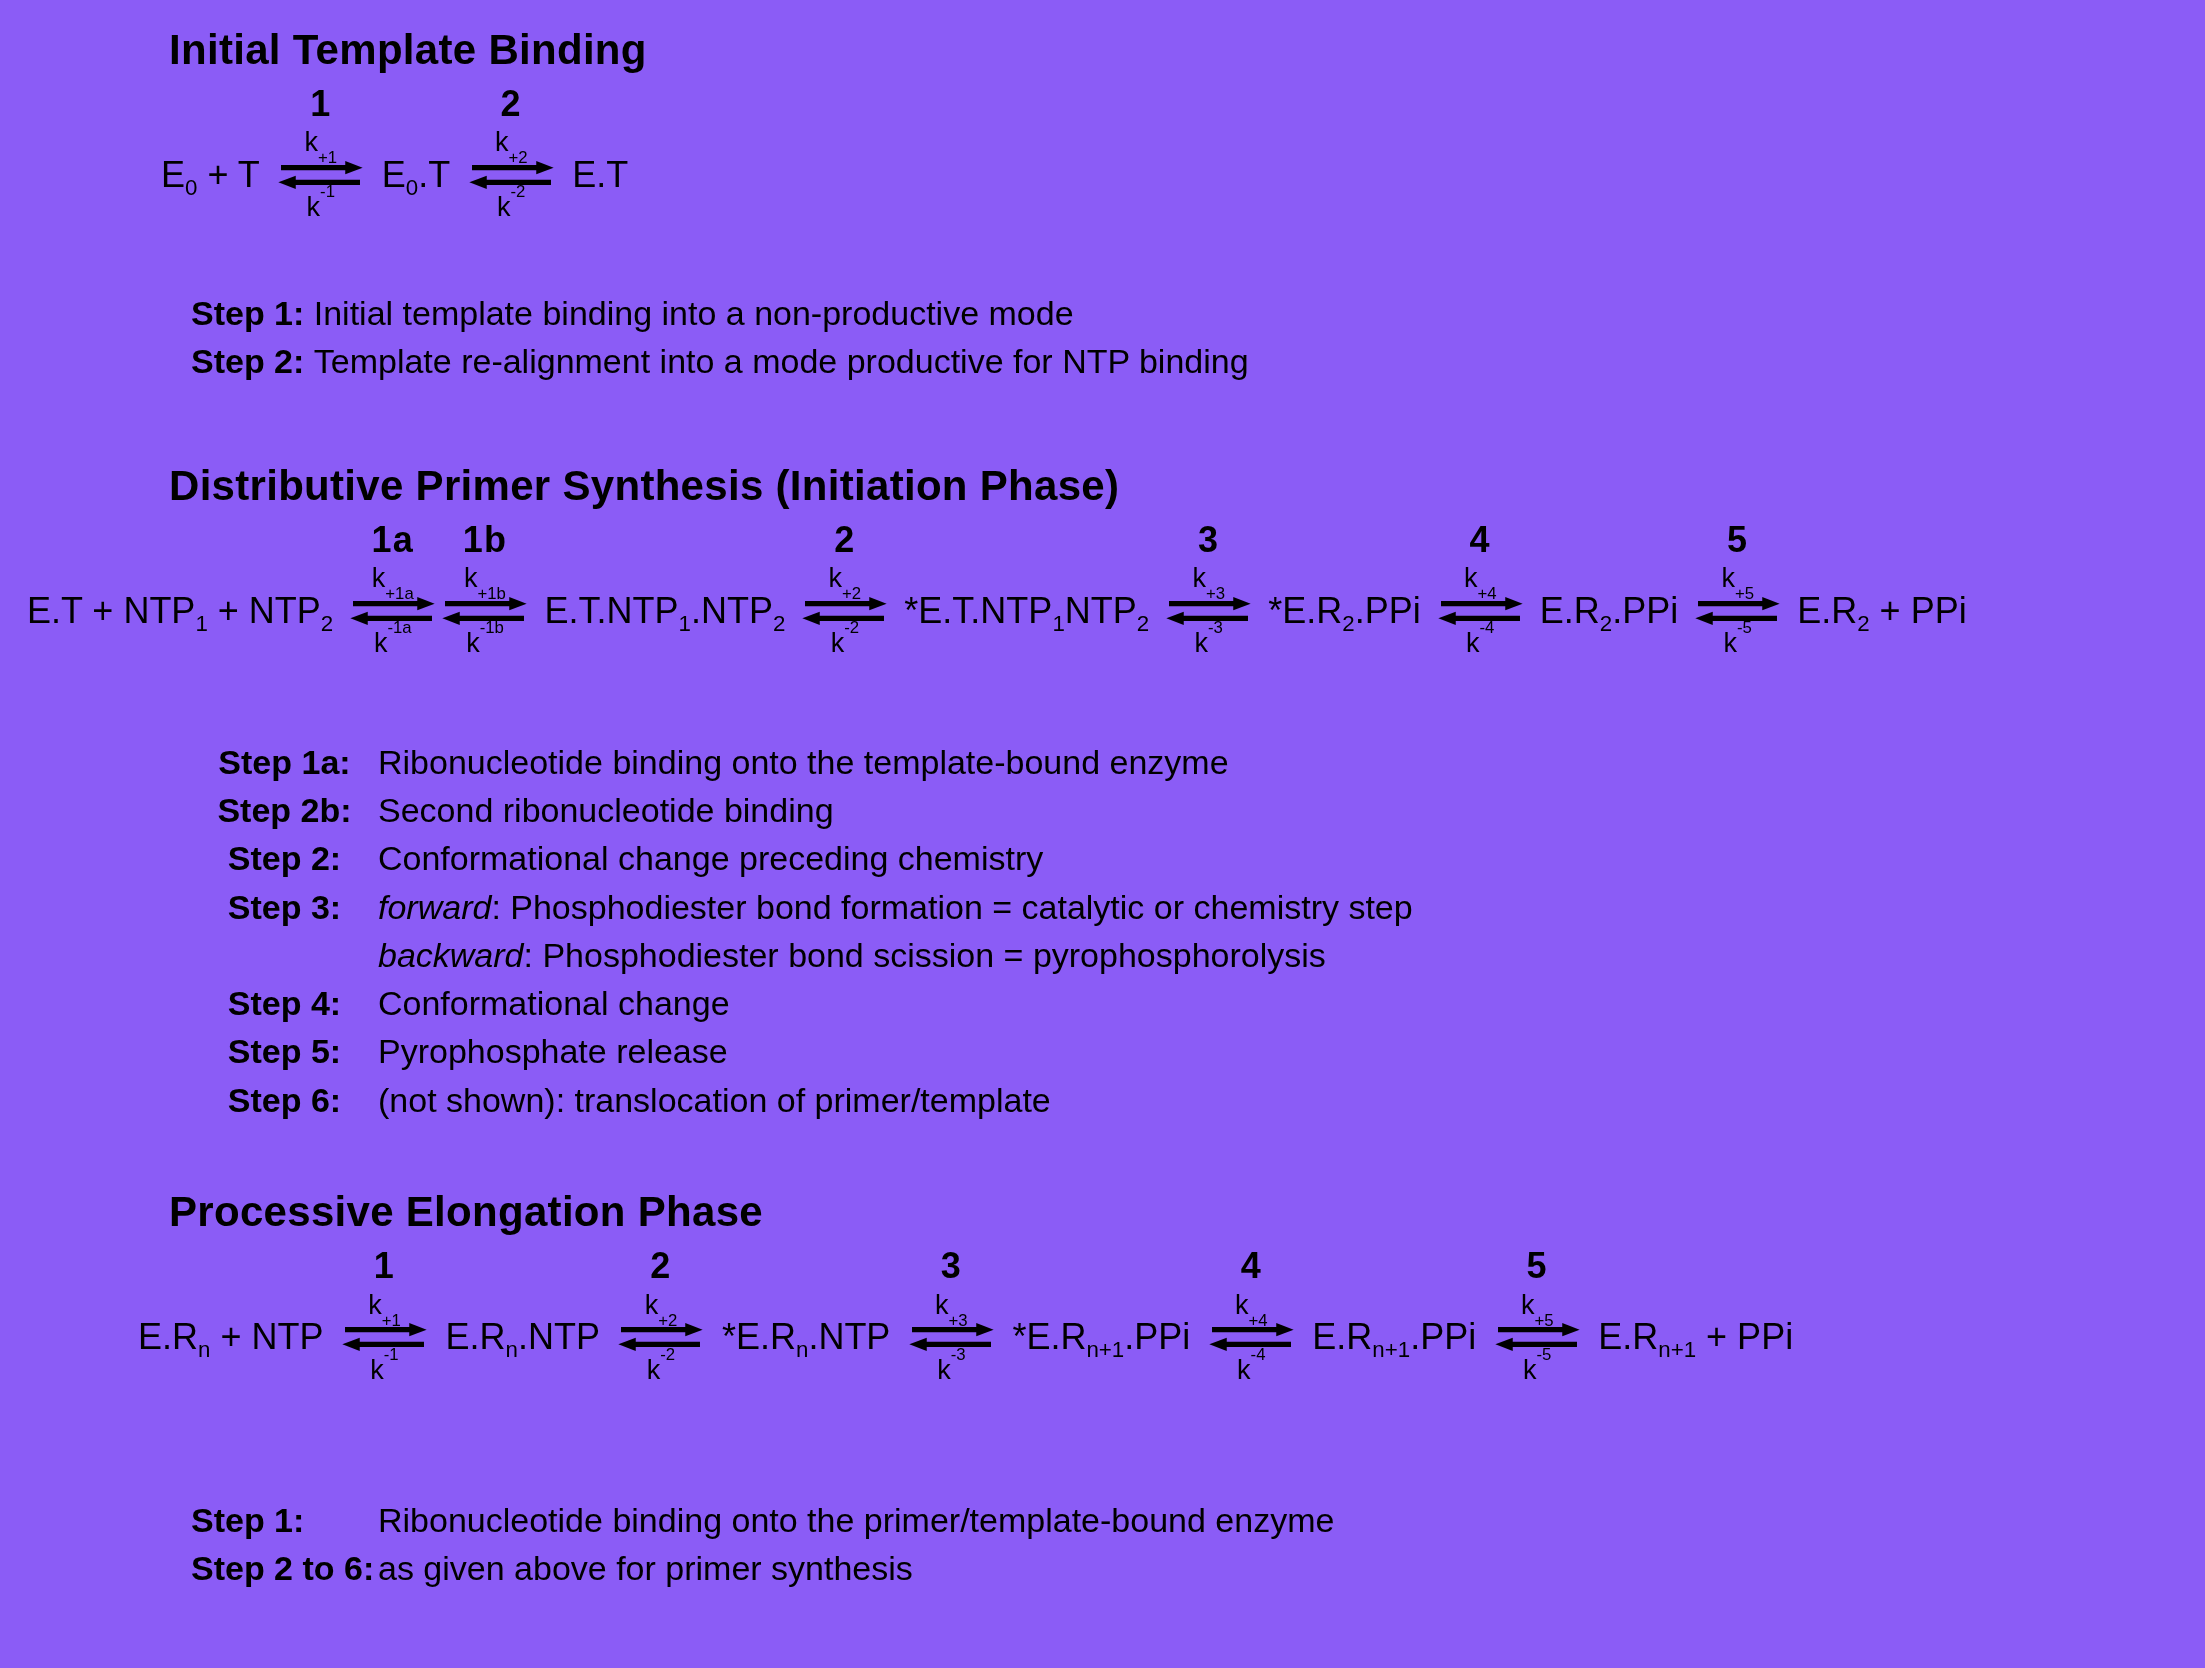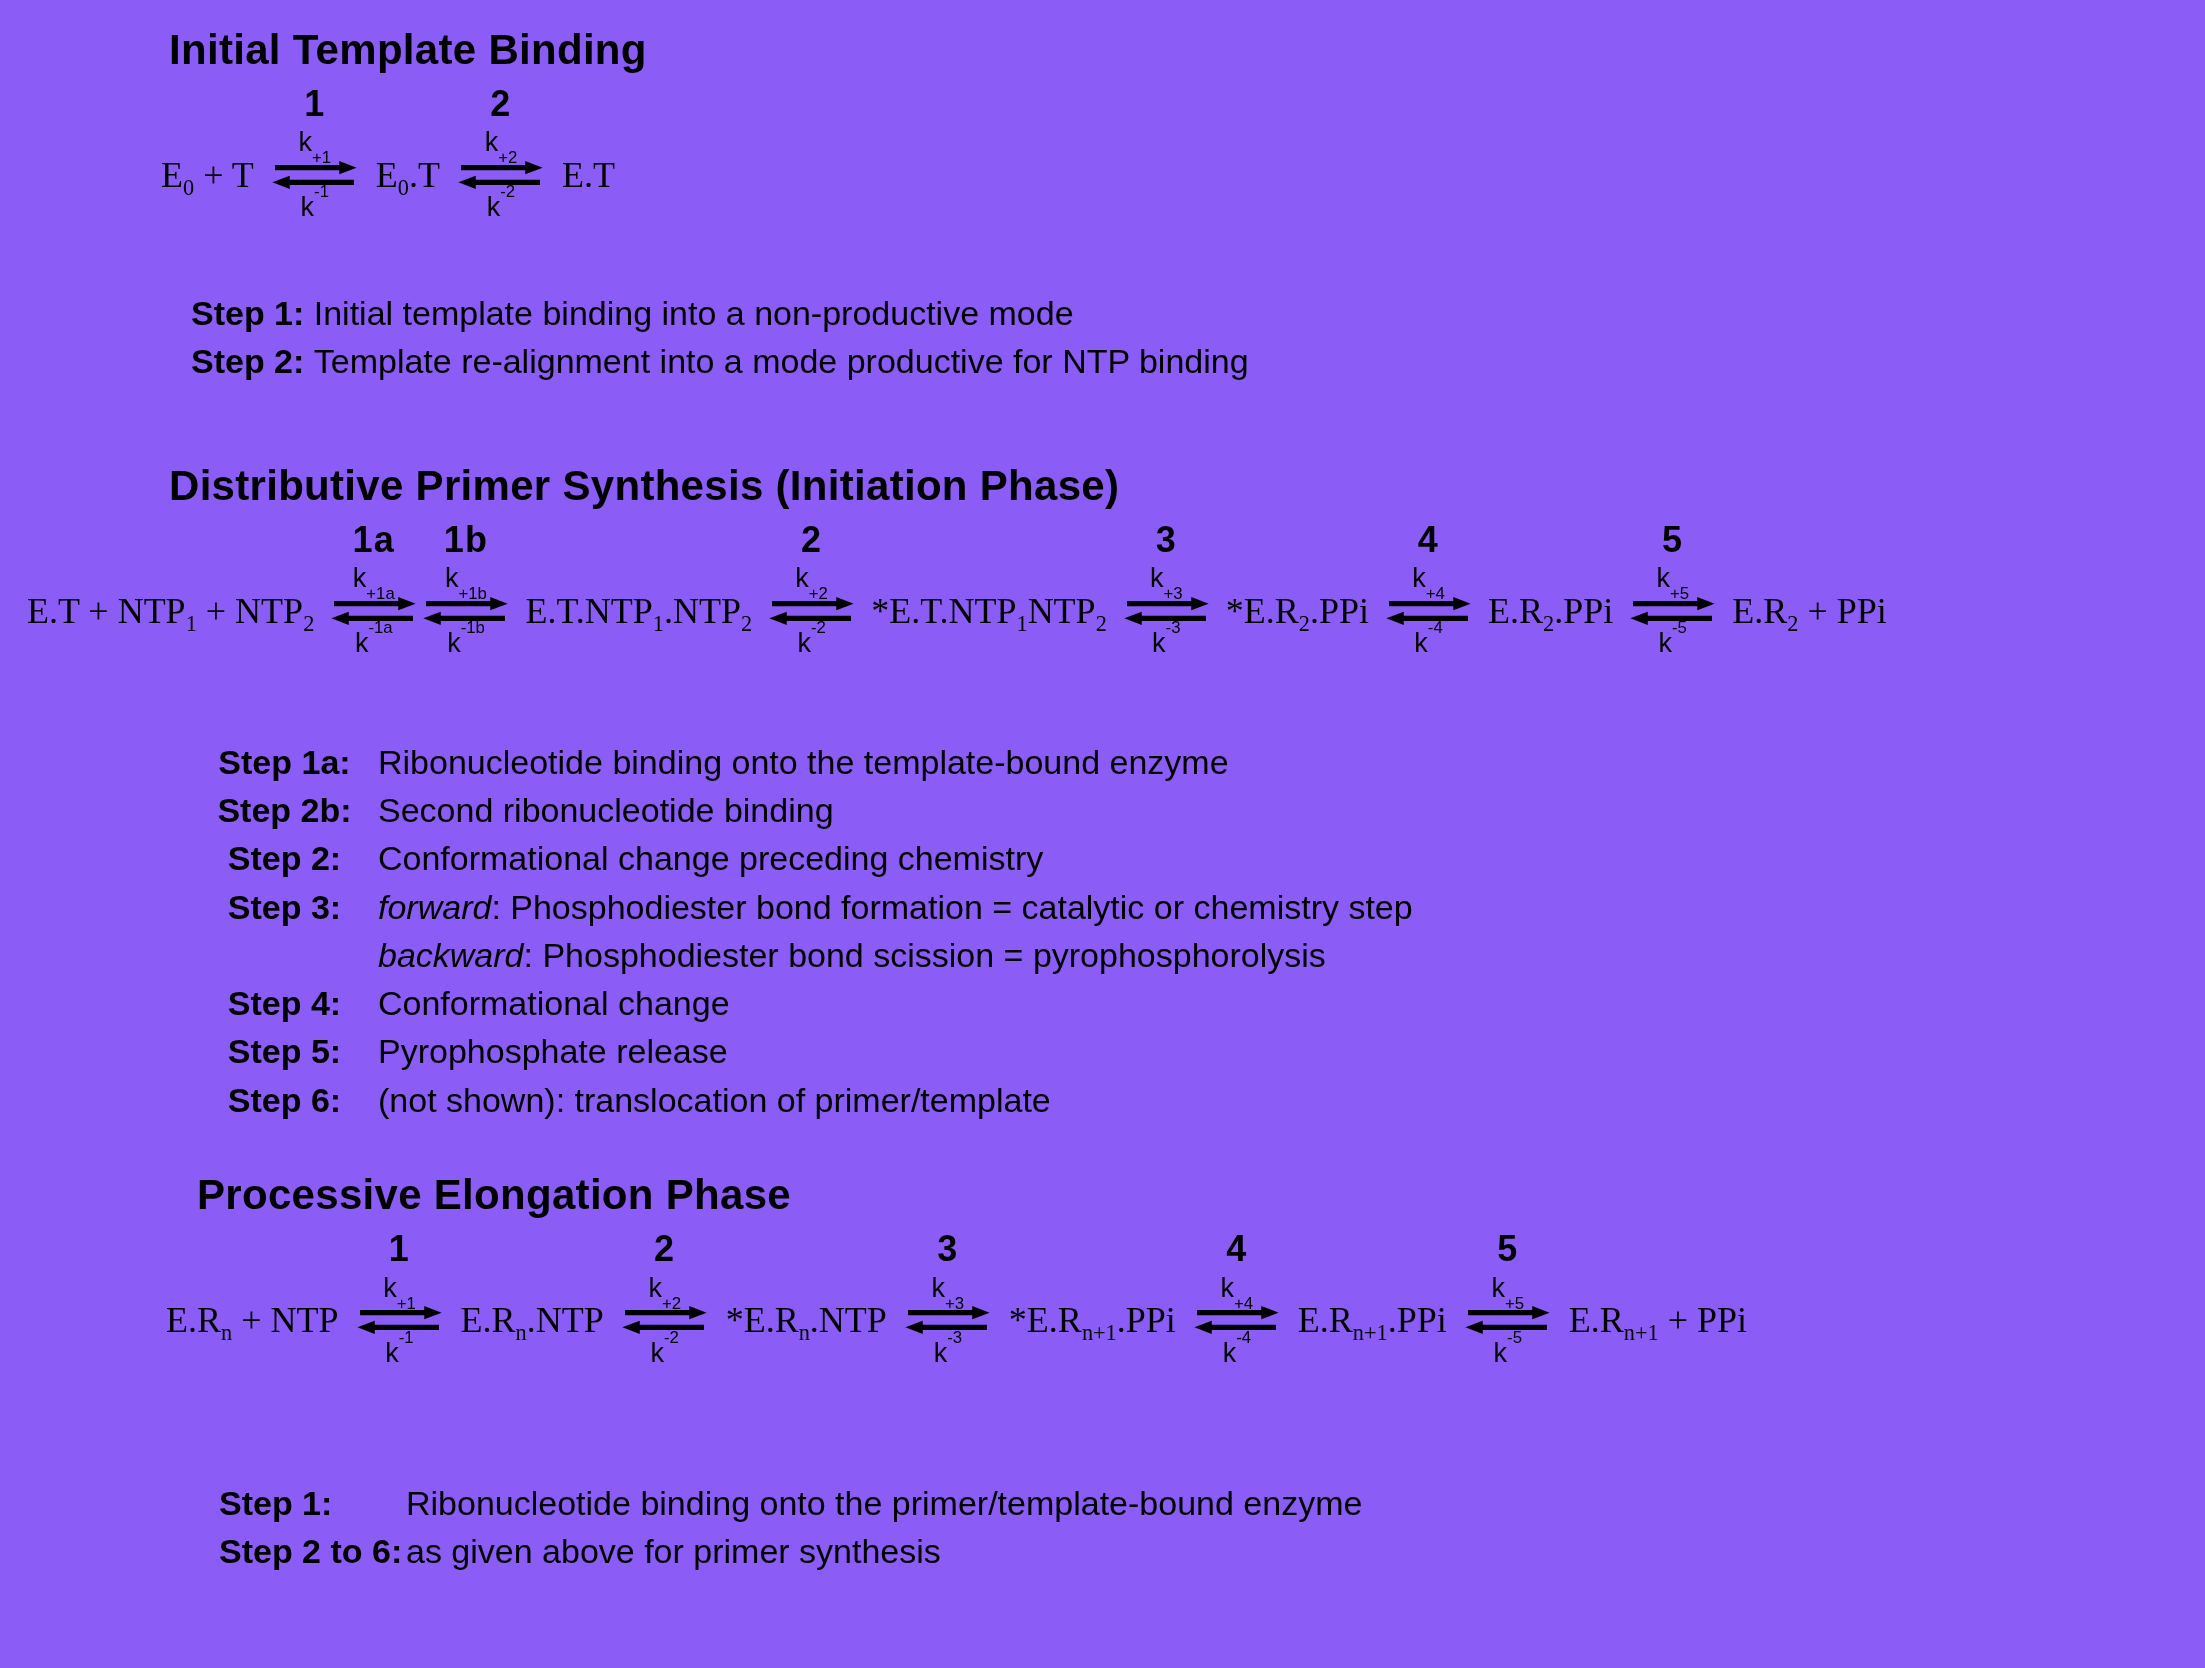--- a/index.html
+++ b/index.html
@@ -26,21 +26,21 @@
 
   
   .reaction {
     display: flex;
     align-items: center;
     font-size: 36px;
     margin-top: 4px;
     gap: 17.5px;
     white-space: nowrap;
   }
-  .reaction .sp { white-space: pre; font-family: Liberation Serif, serif; }
+  .reaction .sp { white-space: pre; }
   sub { font-size: 0.62em; line-height: 0; }
 
   .eq { display: flex; flex-direction: column; align-items: center; }
   .eq .num {
     font-size: 36px;
     font-weight: 700;
     height: 47px;
     display: flex;
     align-items: flex-end;
     letter-spacing: 1.3px;
@@ -69,21 +69,21 @@
   
   .sec-initial { margin-top: 6.7px; }
   .sec-initial .reaction { margin-left: 161px; }
   .sec-initial .steps { margin-top: 17.5px; }
 
   .sec-distributive { margin-top: 76px; }
   .sec-distributive .reaction { margin-left: 27px; gap: 16px; }
   .sec-distributive .steps { margin-top: 30px; text-align: center; }
   .sec-distributive .eq.pair-a { margin-right: -10.8px; }
 
-  .sec-processive { margin-top: 47px; padding-left: 28px; }
+  .sec-processive { margin-top: 64px; }
   .sec-processive .reaction { margin-left: 138px; }
   .sec-processive .steps { margin-top: 62px; }
 </style>
 </head>
 <body>
 
 <div class="page">
 
   <section class="sec-initial">
     <h2 class="title">Initial Template Binding</h2>

